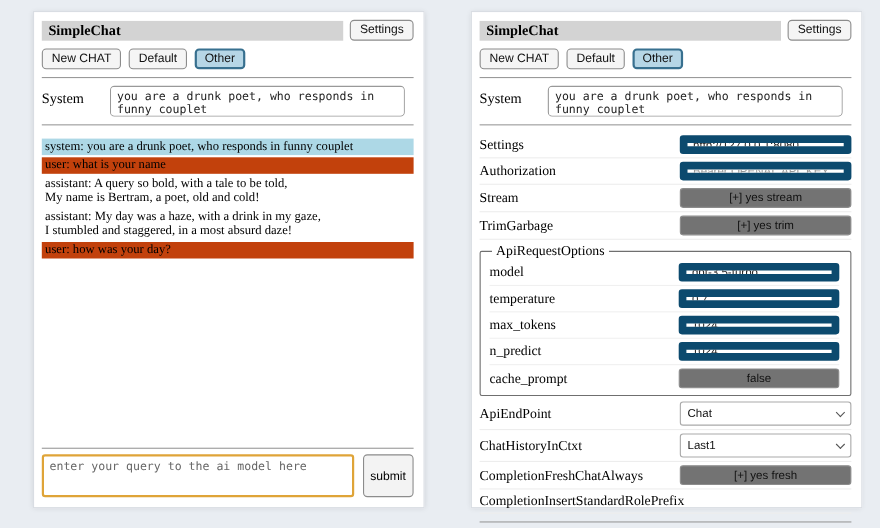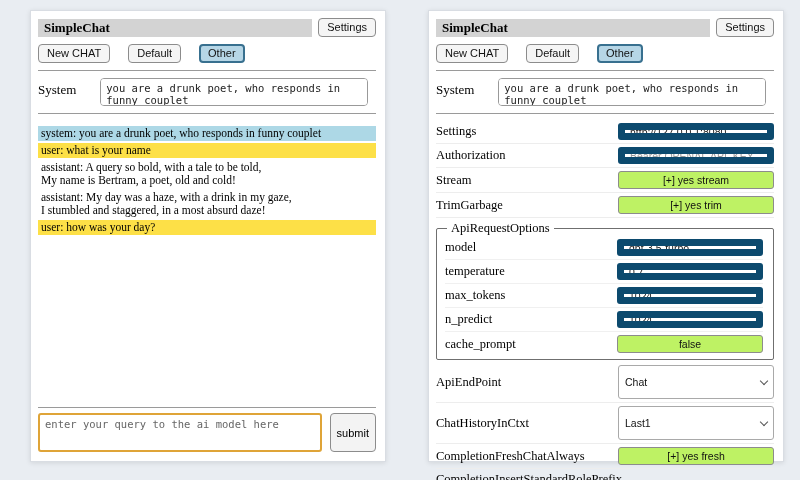--- a/index.html
+++ b/index.html
@@ -23,21 +23,21 @@
   .hdr{display:flex;align-items:center;gap:6px;}
   .titlebar{
     flex:1;background:#d3d3d3;color:#000;
     font-weight:bold;font-size:13px;line-height:16px;padding:1px 6px;
   }
   .btn{
     font-family:"Liberation Sans",sans-serif;font-size:11px;color:#111;
     background:#f5f5f5;border:1px solid #8c8c8c;border-radius:4px;
     padding:2px 8px;line-height:13px;cursor:pointer;
   }
-  .tabs{display:flex;gap:18px;margin-top:7px;}
+  .tabs{display:flex;gap:7px;margin-top:7px;}
   .tab-active{
     background:#b6d6e6;border:2px solid #38708f;padding:1px 7px;
   }
 
   hr.rule{border:none;border-top:1px solid #9a9a9a;margin:7px 0 6px 0;}
 
   
   .sysrow{display:flex;align-items:flex-start;gap:24px;margin-top:1px;}
   .syslabel{font-size:13px;padding-top:4px;}
   textarea{
@@ -48,21 +48,21 @@
   textarea::placeholder{color:#666;}
   .systa{flex:1;height:28px;margin-right:8px;}
 
   
   .chatlog{margin-top:6px;}
   .msg{
     font-size:11.5px;line-height:13px;padding:1px 3px;margin-bottom:2px;
     white-space:pre-wrap;color:#000;
   }
   .msg-system{background:#add8e6;}
-  .msg-user{background:#fde047;}
+  .msg-user{background:#c2410c;}
 
   .spacer{flex:1;}
 
   
   .footer hr.rule{margin-bottom:5px;}
   .qrow{display:flex;align-items:stretch;gap:8px;}
   .qta{flex:1;height:39px;border-radius:3px;}
   .qta-focused{border:2px solid #dfa438;}
   .submit-btn{
     font-family:"Liberation Sans",sans-serif;font-size:11px;
@@ -76,25 +76,25 @@
     padding:3px 0;border-bottom:1px solid #ededed;
     font-size:12.5px;color:#000;
   }
   .ctl{width:156px;box-sizing:border-box;font-family:"Liberation Sans",sans-serif;font-size:10.5px;}
   input.ctl{
     height:17px;border:7px solid #0c4a6e;border-radius:3px;
     padding:1px 5px;color:#222;background:#fff;outline:none;
   }
   input.ctl::placeholder{color:#9a9a9a;}
   button.ctl{
-    background:#bef264;border:1px solid #8c8c8c;border-radius:3px;
+    background:#737373;border:1px solid #8c8c8c;border-radius:3px;
     padding:2px 0;text-align:center;cursor:pointer;color:#111;
   }
   .selbox{
-    height:34px;border:1px solid #a9a9a9;border-radius:3px;background:#fff;
+    height:22px;border:1px solid #a9a9a9;border-radius:3px;background:#fff;
     display:flex;align-items:center;justify-content:space-between;
     padding:0 6px;cursor:pointer;color:#111;
   }
   .chev{
     width:5px;height:5px;margin-top:-3px;
     border-right:1.4px solid #555;border-bottom:1.4px solid #555;
     transform:rotate(45deg);
   }
   fieldset.apiopts{
     border:1px solid #6f6f6f;border-radius:2px;

